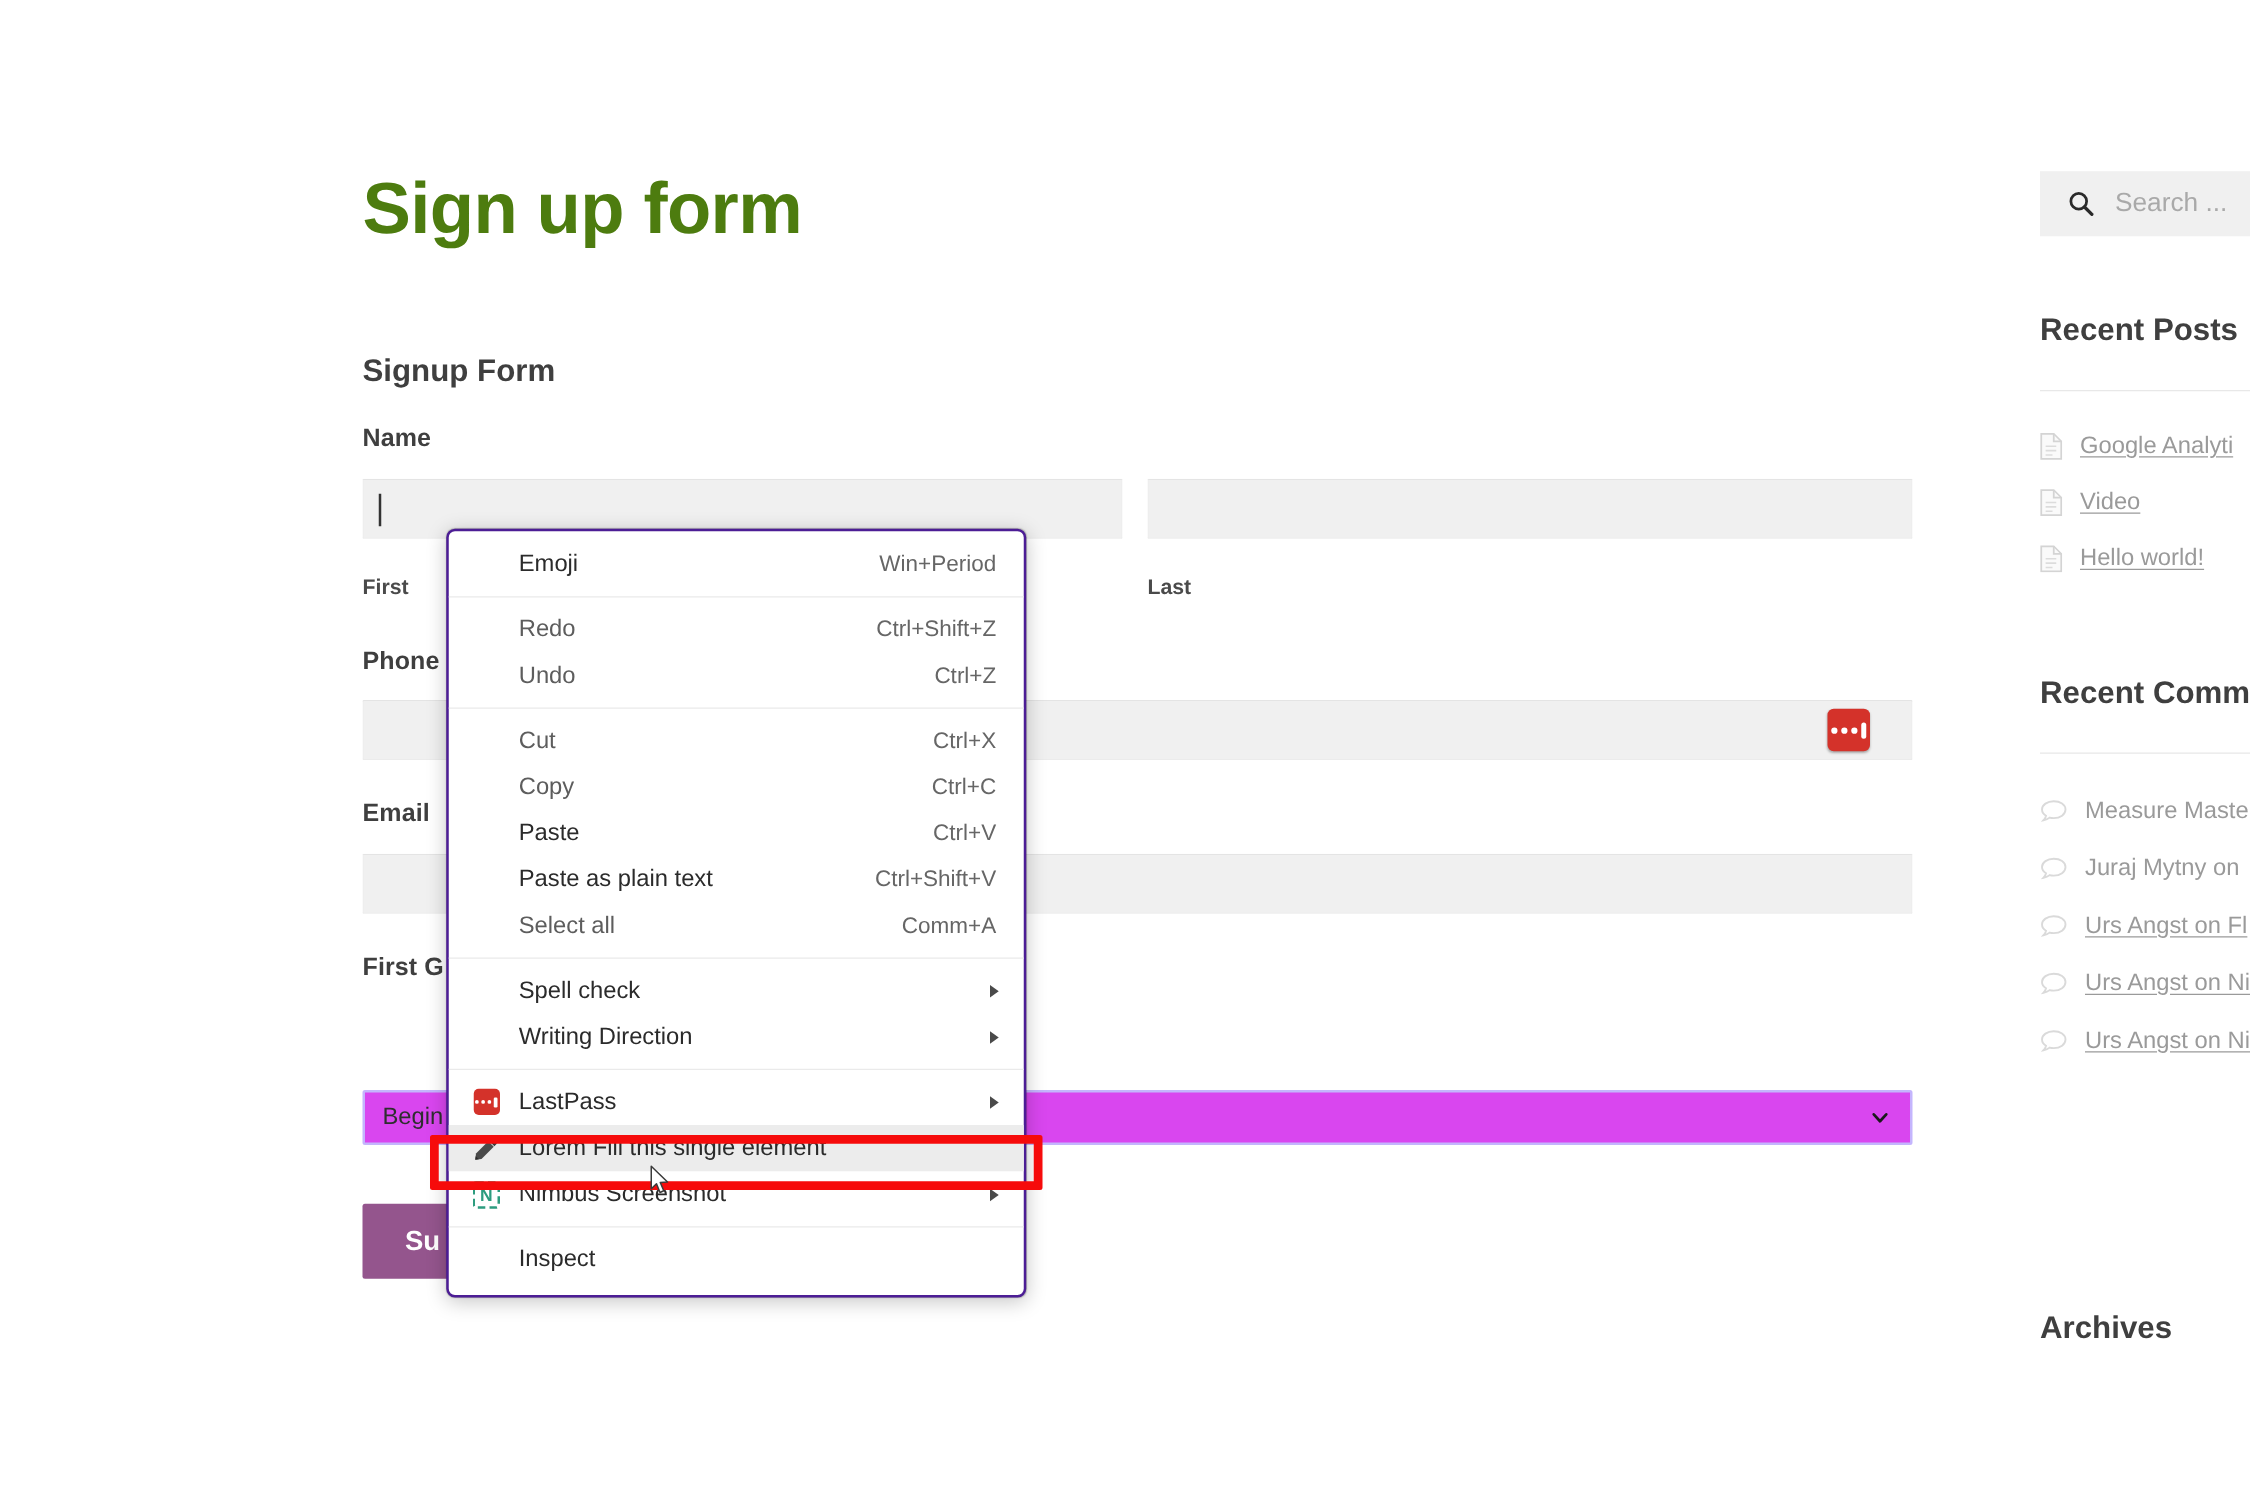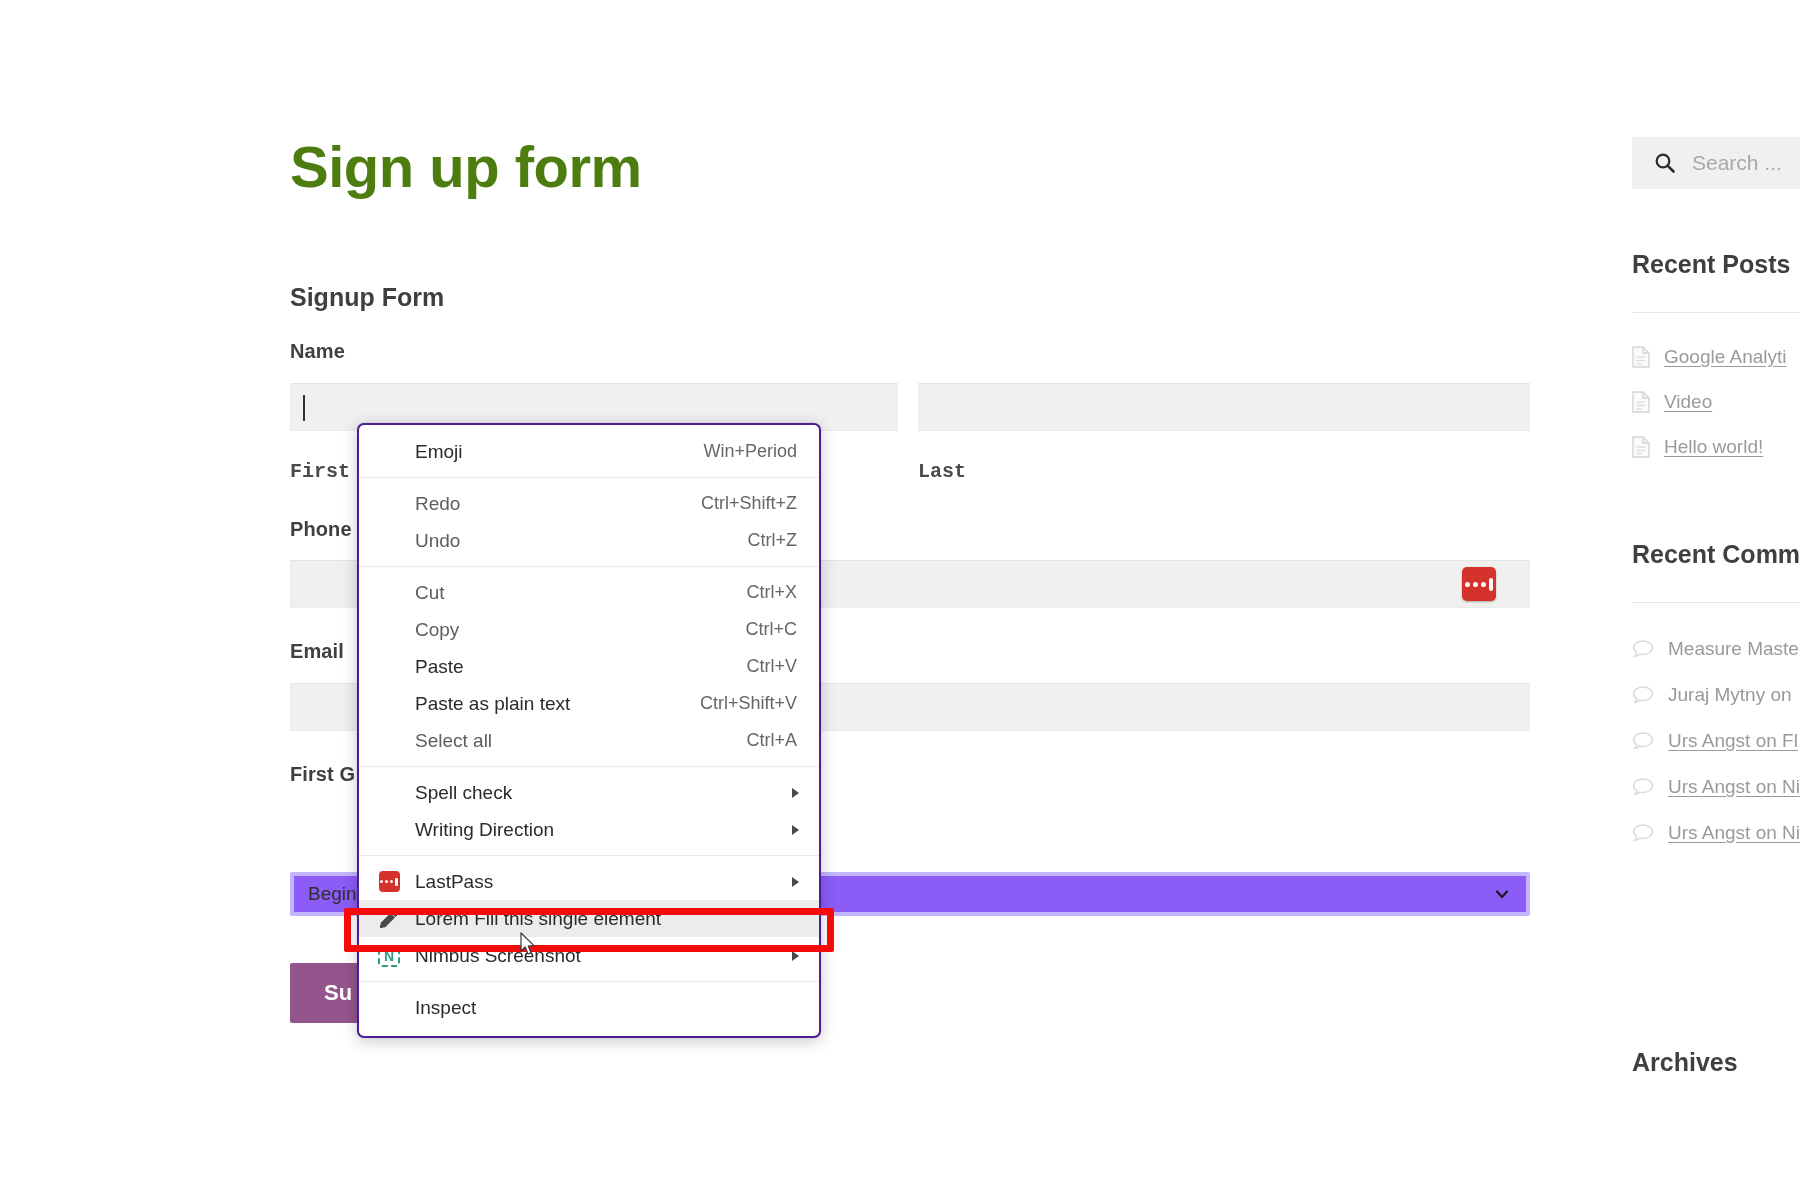--- a/index.html
+++ b/index.html
@@ -44,24 +44,23 @@
 
   .field-label {
     position: absolute;
     font-size: 20px;
     font-weight: 700;
     color: #3f3f3f;
     letter-spacing: 0.1px;
   }
   .sub-label {
     position: absolute;
-    font-size: 20px;
+    font-size: 17px;
     font-weight: 700;
     color: #4a4a4a;
-    font-family: Liberation Mono, monospace;
   }
 
   .text-input {
     position: absolute;
     background: #f0f0f0;
     border: 1px solid #ebebeb;
     border-top-color: #e4e4e4;
     height: 48px;
     border-radius: 1px;
   }
@@ -92,22 +91,22 @@
   }
   .lastpass-badge .bar {
     width: 4px; height: 13px;
     border-radius: 2px;
     background: #fff;
   }
 
   .select-box {
     position: absolute;
     height: 44px;
-    background: #8b5cf6;
-    border: 4px solid #c4b5fd;
+    background: #d946ef;
+    border: 2px solid #c4b5fd;
     border-radius: 2px;
     display: flex;
     align-items: center;
     padding: 0 14px;
     font-size: 19px;
     color: #2e2e2e;
   }
   .select-chevron {
     position: absolute;
     right: 16px; top: 50%;
@@ -435,21 +434,21 @@
     <div class="ctx-row enabled">
       <span>Paste</span>
       <span class="acc">Ctrl+V</span>
     </div>
     <div class="ctx-row enabled">
       <span>Paste as plain text</span>
       <span class="acc">Ctrl+Shift+V</span>
     </div>
     <div class="ctx-row">
       <span>Select all</span>
-      <span class="acc">Ctrl+A</span>
+      <span class="acc">Comm+A</span>
     </div>
     <div class="ctx-sep"></div>
 
     <div class="ctx-row enabled">
       <span>Spell check</span>
       <span class="arrow"></span>
     </div>
     <div class="ctx-row enabled">
       <span>Writing Direction</span>
       <span class="arrow"></span>

